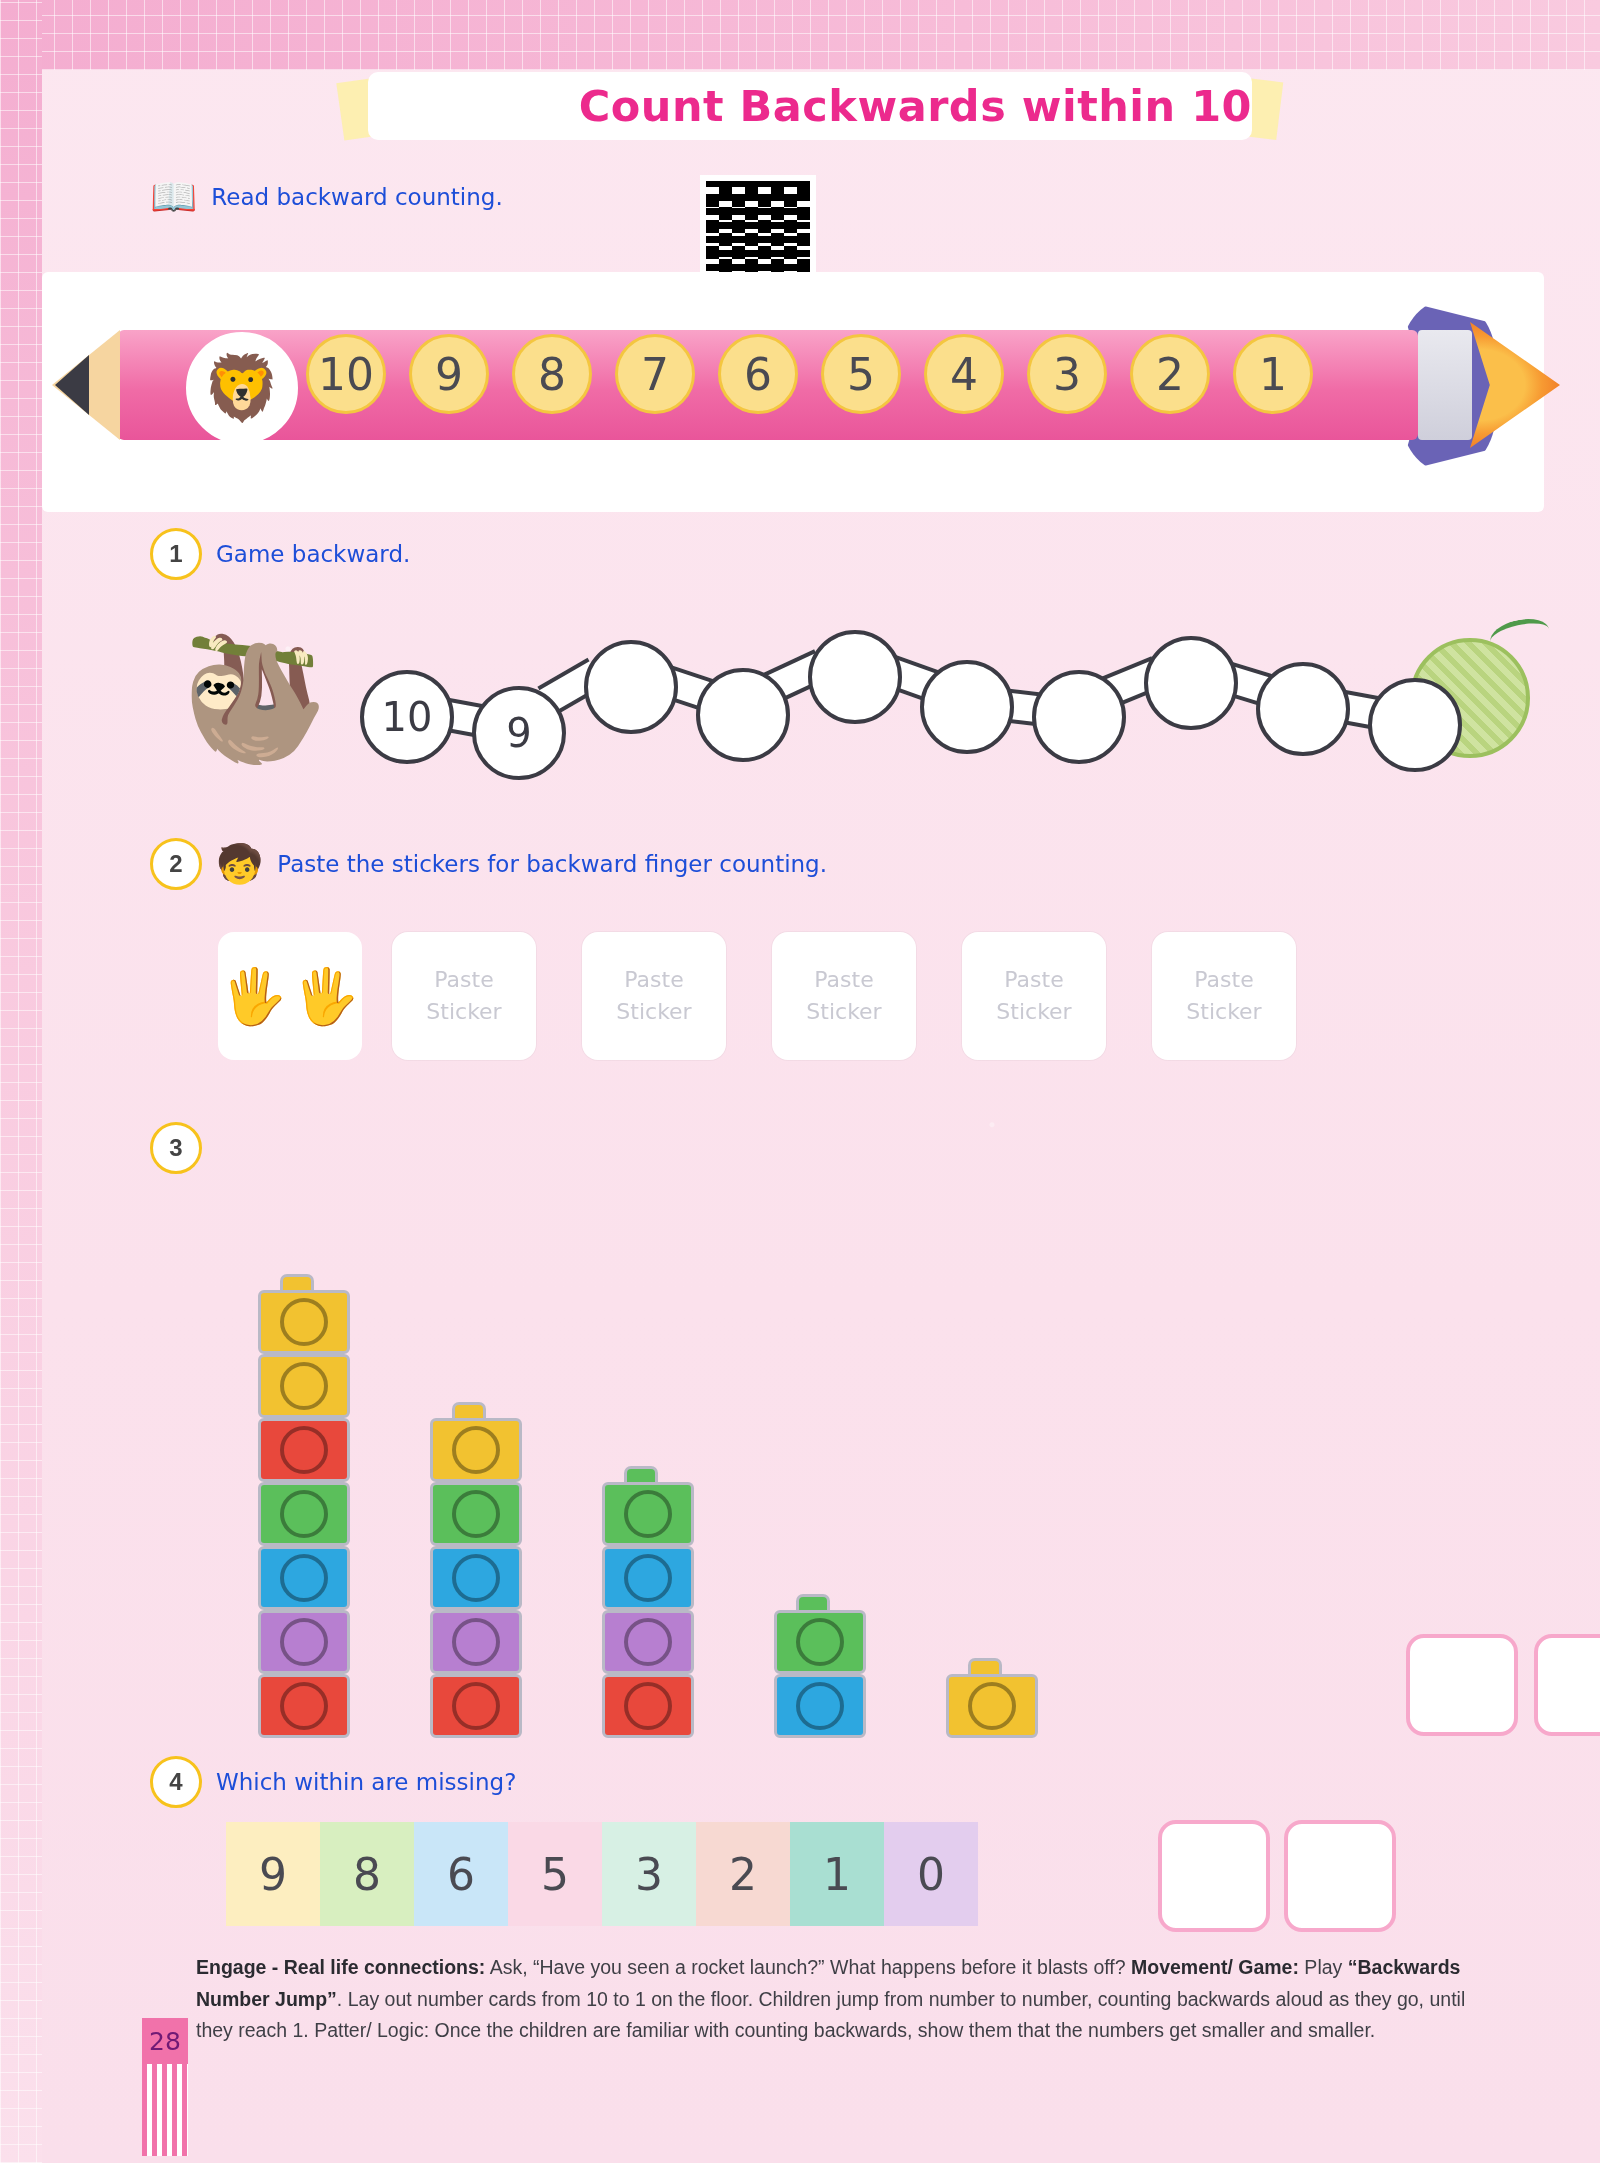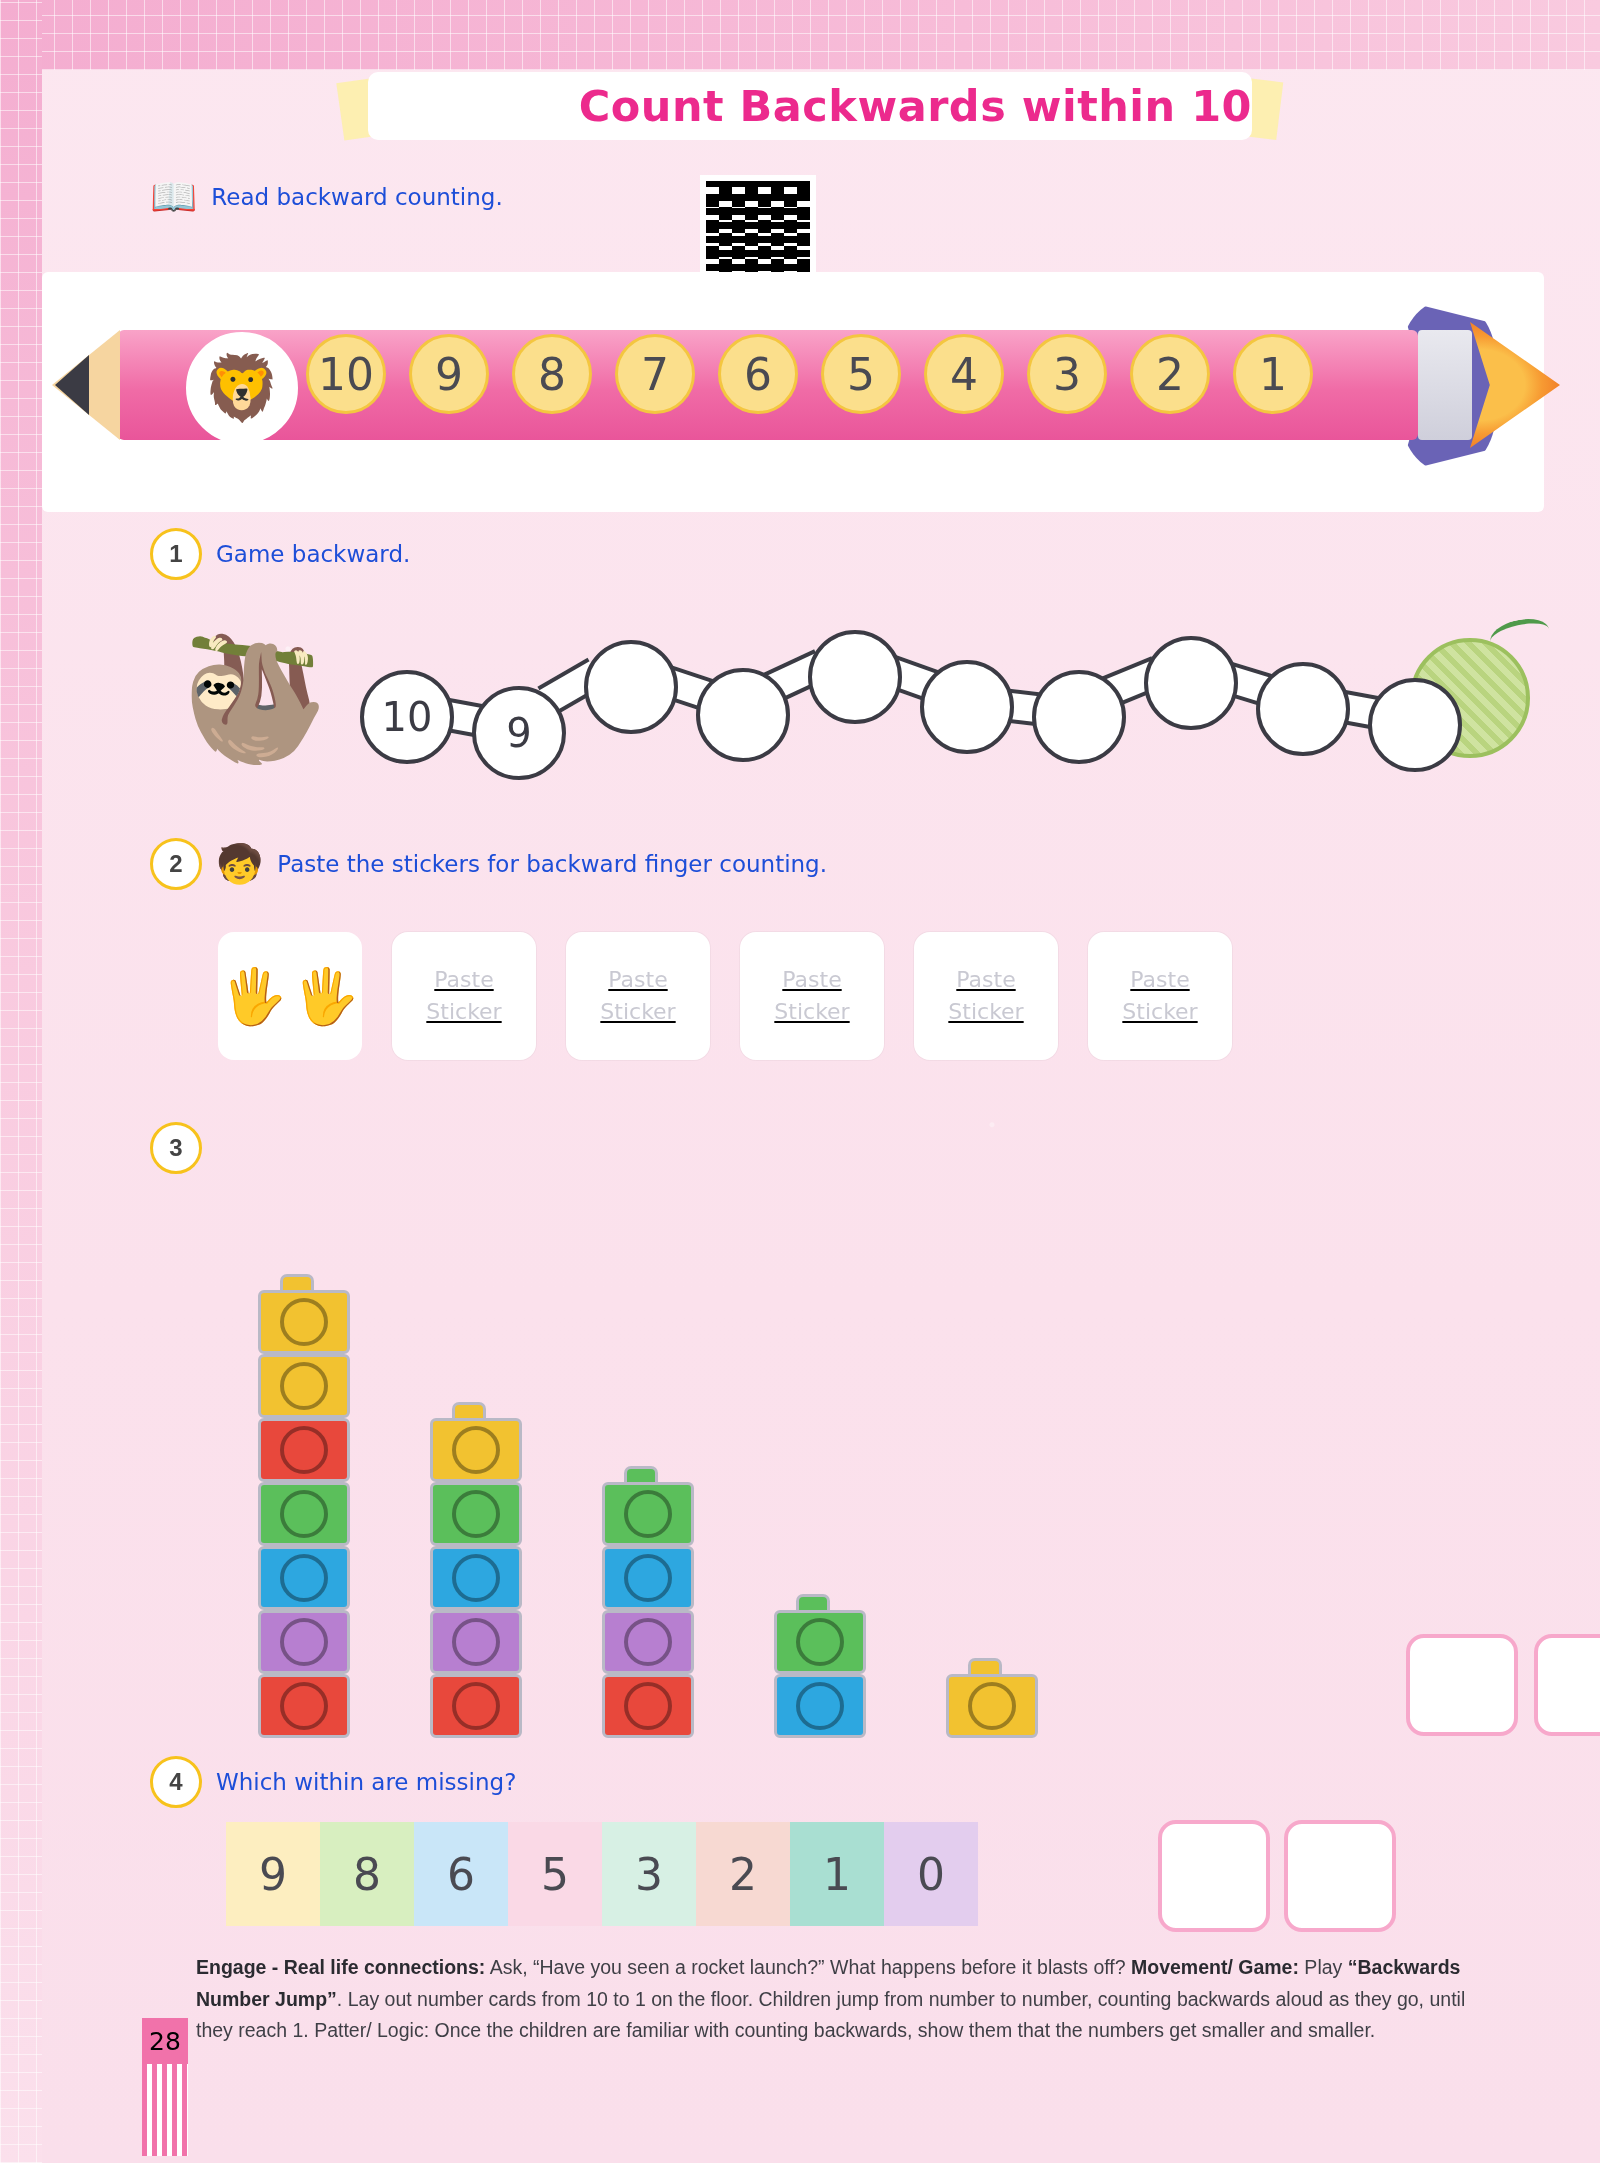--- a/index.html
+++ b/index.html
@@ -171,21 +171,21 @@
   .strip-answers .answer-box{height:104px;width:104px;}
 
   
   .footer{
     position:absolute;left:196px;top:1952px;width:1290px;font-size:19.5px;line-height:1.62;
     color:#3f3f46;
   }
   .footer b{color:#2b2b31;}
   .pagenum{
     position:absolute;left:142px;top:2018px;width:46px;height:46px;background:#f172aa;
-    color:#000000;display:flex;align-items:center;justify-content:center;font-size:25px;
+    color:#701a75;display:flex;align-items:center;justify-content:center;font-size:25px;
     font-family:"DejaVu Sans",sans-serif;
   }
   .page-strip{
     position:absolute;left:142px;top:2064px;width:46px;height:92px;
     background:repeating-linear-gradient(90deg,#f172aa 0 5px,#fff 5px 10px);
   }
   
   .qr{
     position:absolute;left:700px;top:175px;width:104px;height:104px;
     background:
@@ -273,21 +273,21 @@
   <span class="badge">2</span>
   <span class="emoji">🧒</span>
   <span class="txt">Paste the stickers for backward finger counting.</span>
 </div>
 
 <div class="sticker-row">
   <div class="hands-box">
     <span>🖐</span>
       <span>🖐</span>
   </div>
-  <div id="sticker-boxes" style="display:flex;gap:30px;text-decoration:underline;">
+  <div id="sticker-boxes" style="display:flex;gap:46px;">
       <div class="sticker-box">
         <span>Paste</span>
         <span>Sticker</span>
       </div>
       <div class="sticker-box">
         <span>Paste</span>
         <span>Sticker</span>
       </div>
       <div class="sticker-box">
         <span>Paste</span>

